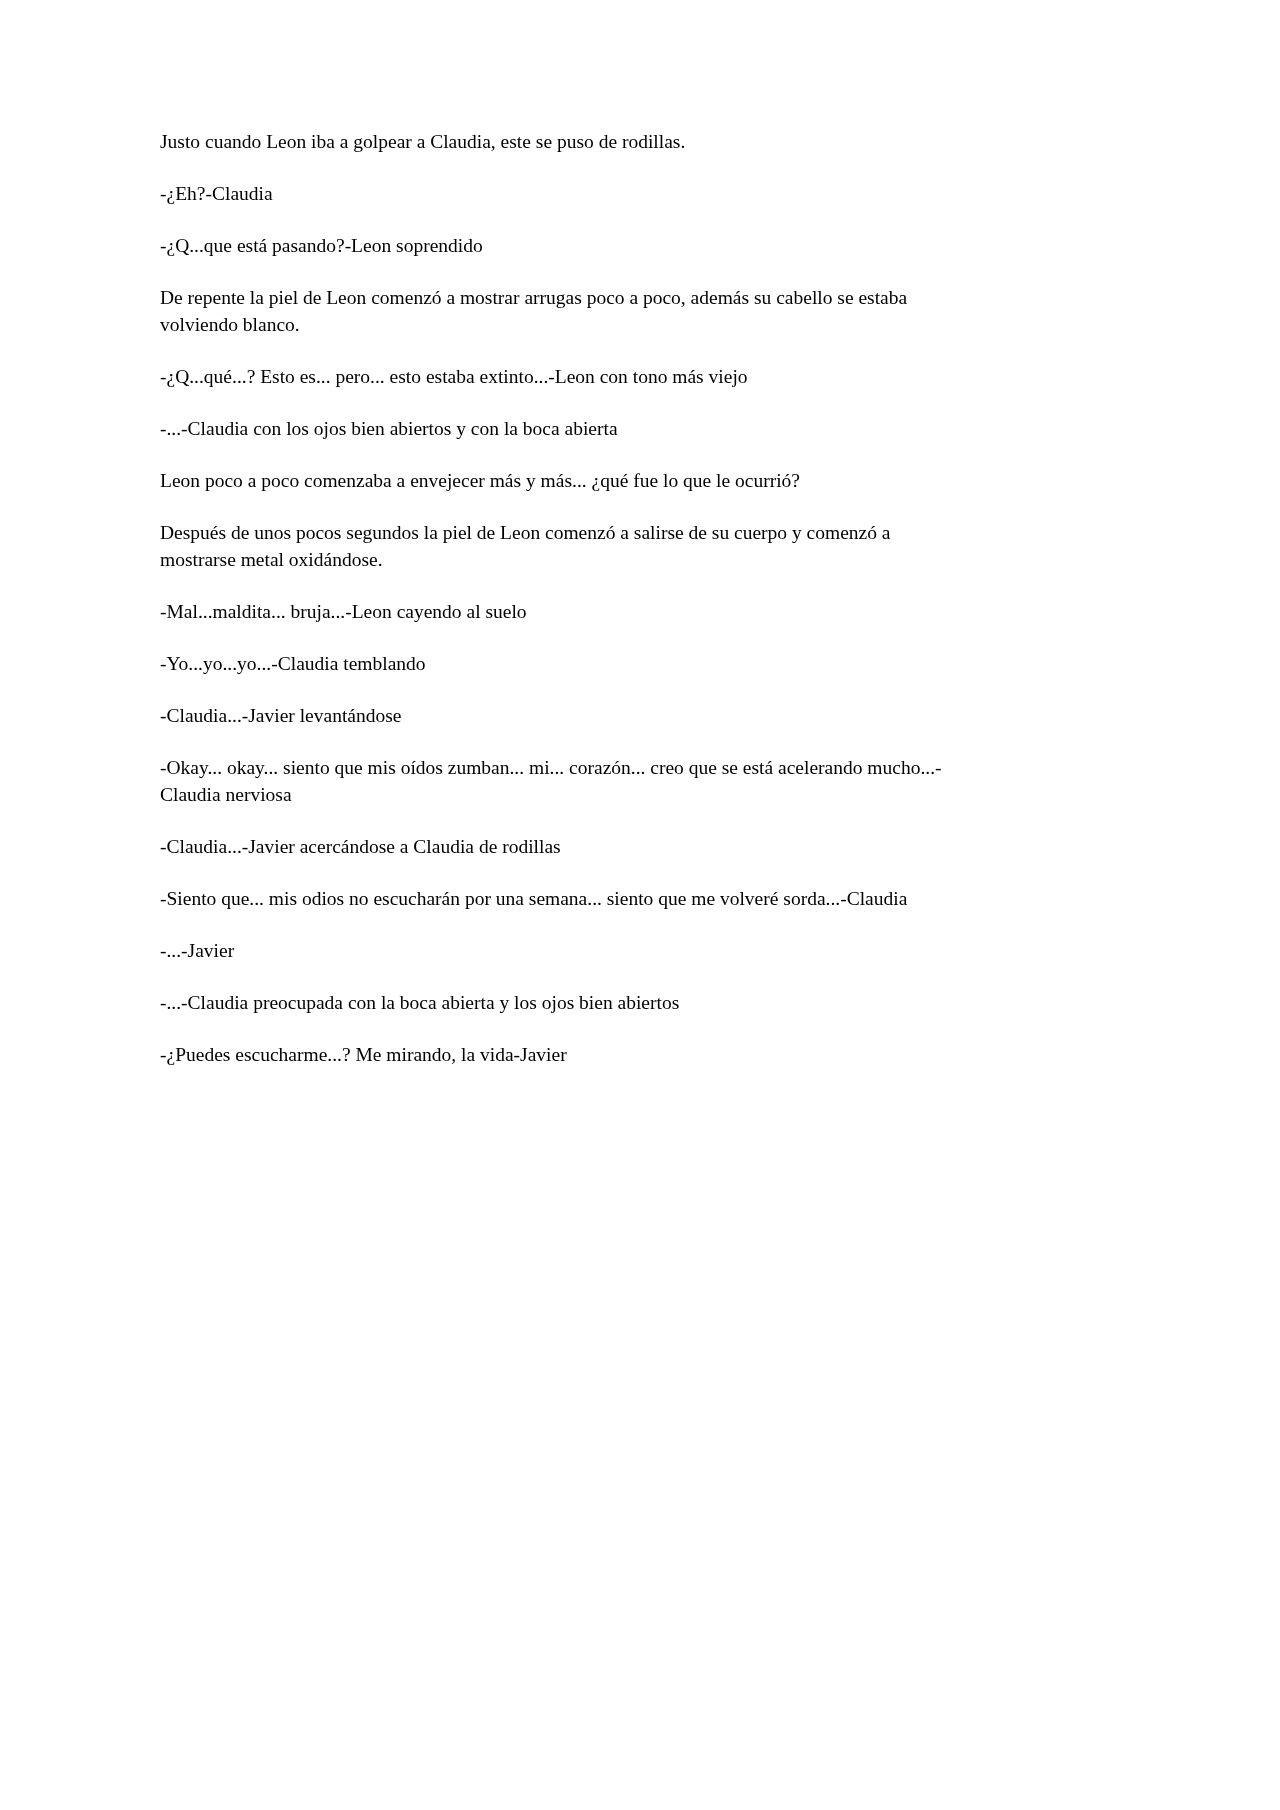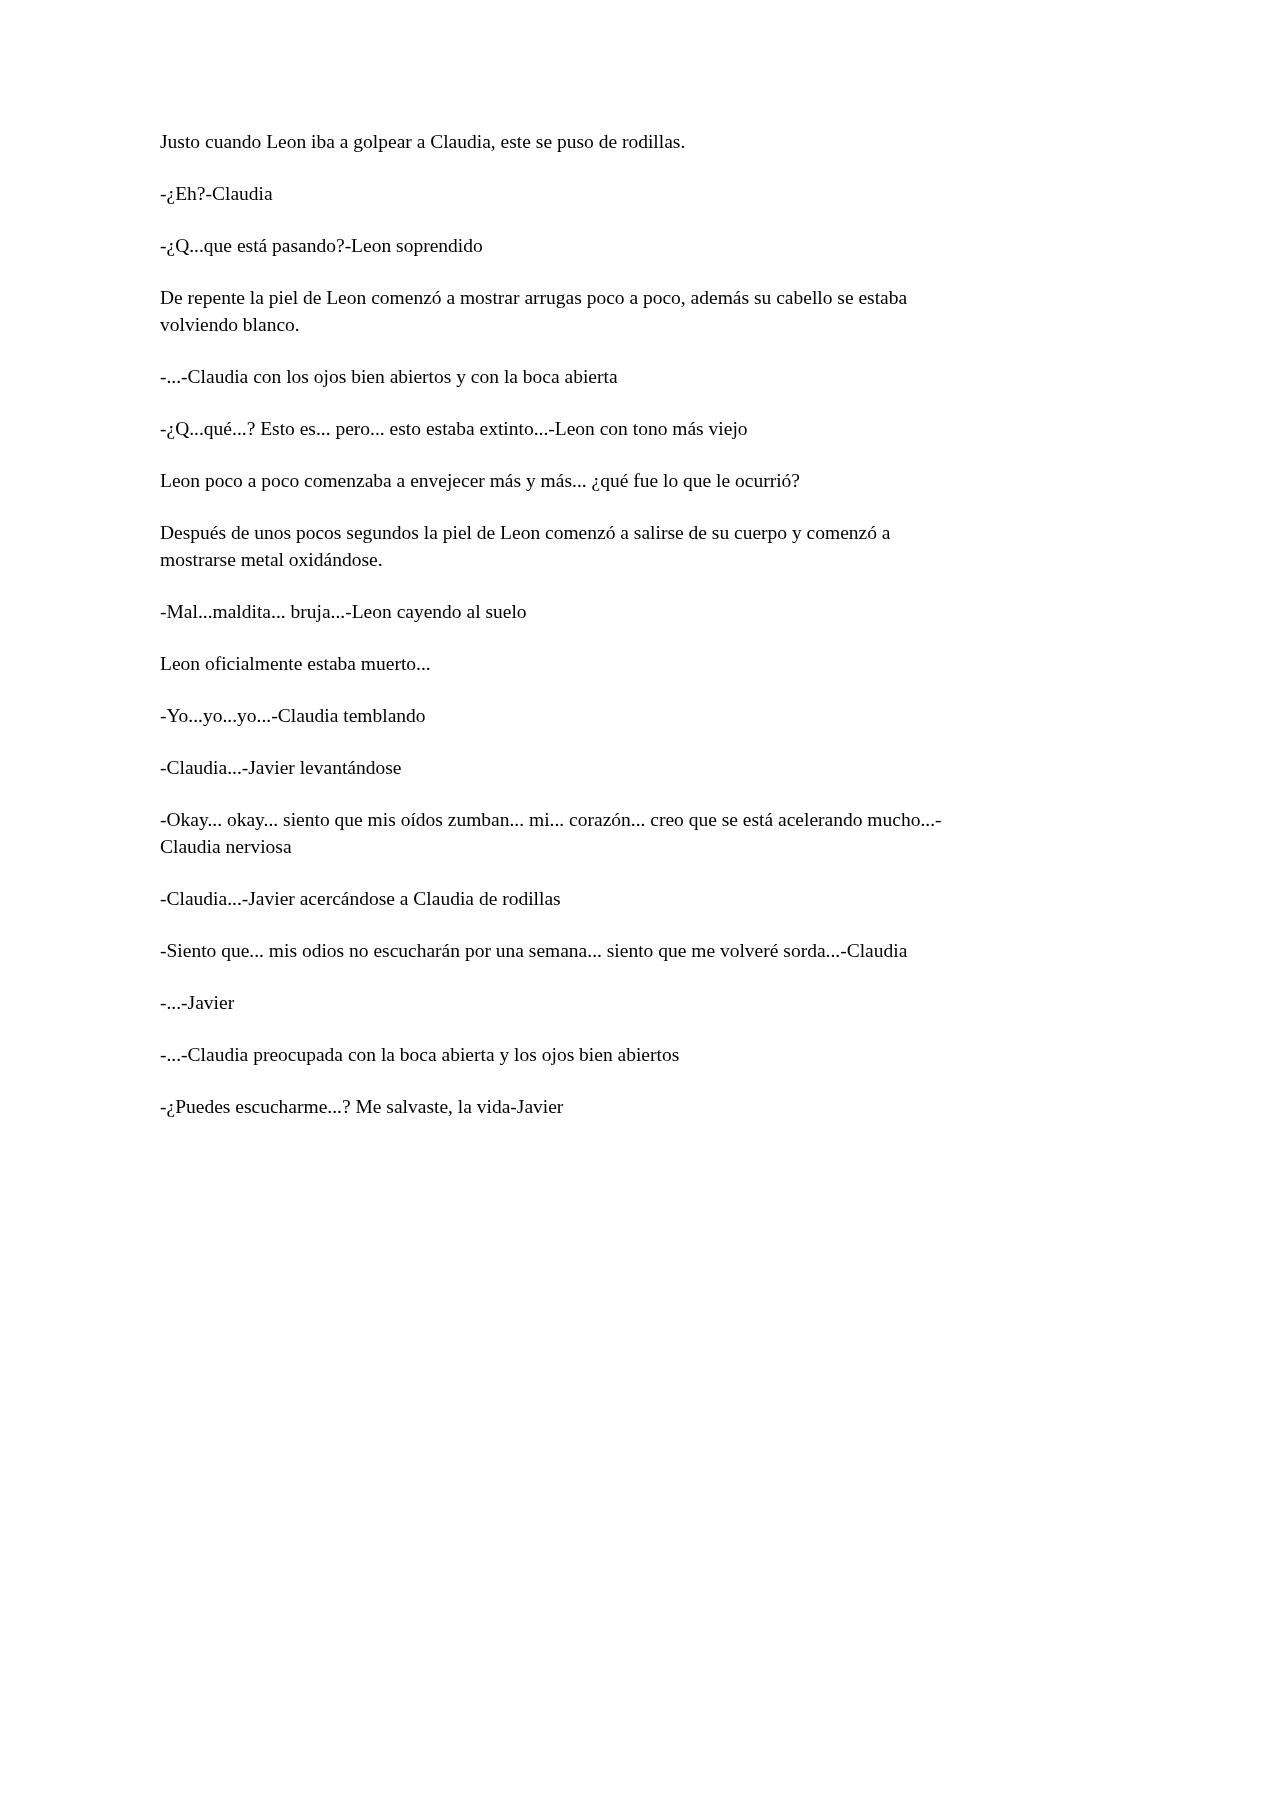--- a/index.html
+++ b/index.html
@@ -30,28 +30,27 @@
 </style>
 </head>
 <body>
 
 <div class="page">
   <div id="document-content">
       <p class="doc-paragraph">Justo cuando Leon iba a golpear a Claudia, este se puso de rodillas.</p>
       <p class="doc-paragraph">-¿Eh?-Claudia</p>
       <p class="doc-paragraph">-¿Q...que está pasando?-Leon soprendido</p>
       <p class="doc-paragraph">De repente la piel de Leon comenzó a mostrar arrugas poco a poco, además su cabello se estaba volviendo blanco.</p>
+      <p class="doc-paragraph">-¿Q...qué...? Esto es... pero... esto estaba extinto...-Leon con tono más viejo</p>
       <p class="doc-paragraph">-...-Claudia con los ojos bien abiertos y con la boca abierta</p>
-      <p class="doc-paragraph">-¿Q...qué...? Esto es... pero... esto estaba extinto...-Leon con tono más viejo</p>
       <p class="doc-paragraph">Leon poco a poco comenzaba a envejecer más y más... ¿qué fue lo que le ocurrió?</p>
       <p class="doc-paragraph">Después de unos pocos segundos la piel de Leon comenzó a salirse de su cuerpo y comenzó a mostrarse metal oxidándose.</p>
       <p class="doc-paragraph">-Mal...maldita... bruja...-Leon cayendo al suelo</p>
-      <p class="doc-paragraph">Leon oficialmente estaba muerto...</p>
       <p class="doc-paragraph">-Yo...yo...yo...-Claudia temblando</p>
       <p class="doc-paragraph">-Claudia...-Javier levantándose</p>
       <p class="doc-paragraph">-Okay... okay... siento que mis oídos zumban... mi... corazón... creo que se está acelerando mucho...-Claudia nerviosa</p>
       <p class="doc-paragraph">-Claudia...-Javier acercándose a Claudia de rodillas</p>
       <p class="doc-paragraph">-Siento que... mis odios no escucharán por una semana... siento que me volveré sorda...-Claudia</p>
       <p class="doc-paragraph">-...-Javier</p>
       <p class="doc-paragraph">-...-Claudia preocupada con la boca abierta y los ojos bien abiertos</p>
-      <p class="doc-paragraph">-¿Puedes escucharme...? Me salvaste, la vida-Javier</p>
+      <p class="doc-paragraph">-¿Puedes escucharme...? Me mirando, la vida-Javier</p>
     </div>
 </div>
 
 </body></html>

